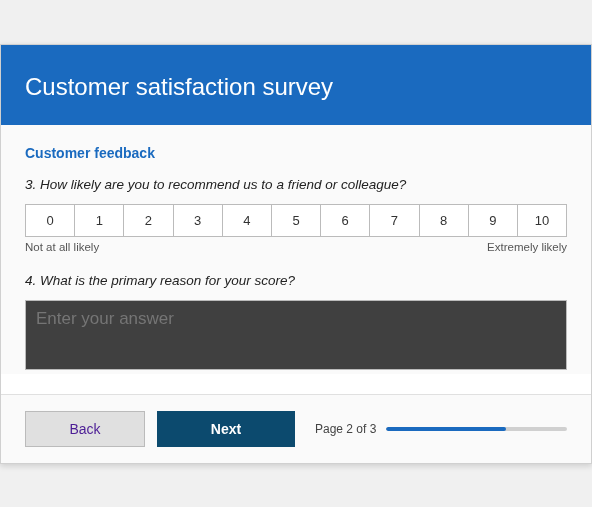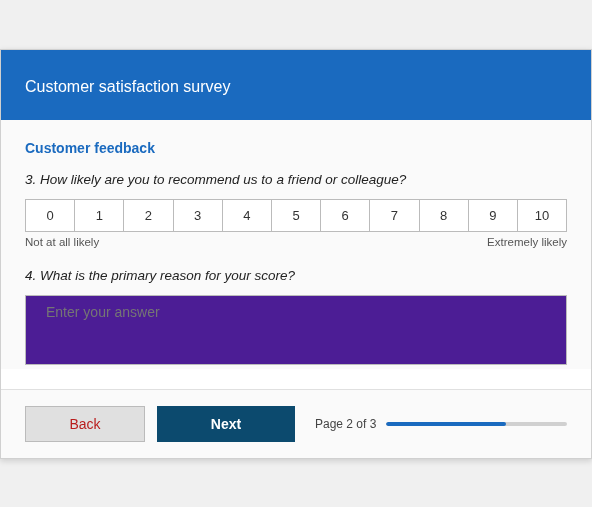--- a/index.html
+++ b/index.html
@@ -24,21 +24,21 @@
       box-shadow: 0 2px 6px rgba(0,0,0,0.15);
     }
 
     .survey-header {
       background: #1a6abf;
       padding: 28px 24px 24px 24px;
     }
 
     .survey-header h1 {
       color: #fff;
-      font-size: 16px;
+      font-size: 24px;
       font-weight: 400;
     }
 
     .survey-body {
       padding: 20px 24px 0 24px;
       background: #fafafa;
     }
 
     .section-title {
       color: #1a6abf;
@@ -88,44 +88,44 @@
       font-size: 11.5px;
       color: #555;
       gap: 40px;
     }
 
     
     .answer-textarea {
       width: 100%;
       height: 70px;
       border: 1px solid #bbb;
-      padding: 8px 20px;
-      font-size: 14px;
+      padding: 8px 10px;
+      font-size: 17px;
       color: #999;
       resize: none;
       font-family: 'Segoe UI', Arial, sans-serif;
       outline: none;
-      background: #4c1d95;
+      background: #404040;
     }
 
     
     .survey-footer {
       display: flex;
       align-items: center;
       padding: 16px 24px;
       background: #fafafa;
       border-top: 1px solid #e0e0e0;
       gap: 12px;
     }
 
     .btn-back {
       width: 120px;
       height: 36px;
       background: #e0e0e0;
-      color: #b91c1c;
+      color: #4c1d95;
       border: 1px solid #bbb;
       font-size: 14px;
       cursor: pointer;
       font-family: 'Segoe UI', Arial, sans-serif;
     }
 
     .btn-next {
       width: 138px;
       height: 36px;
       background: #0c4a6e;

